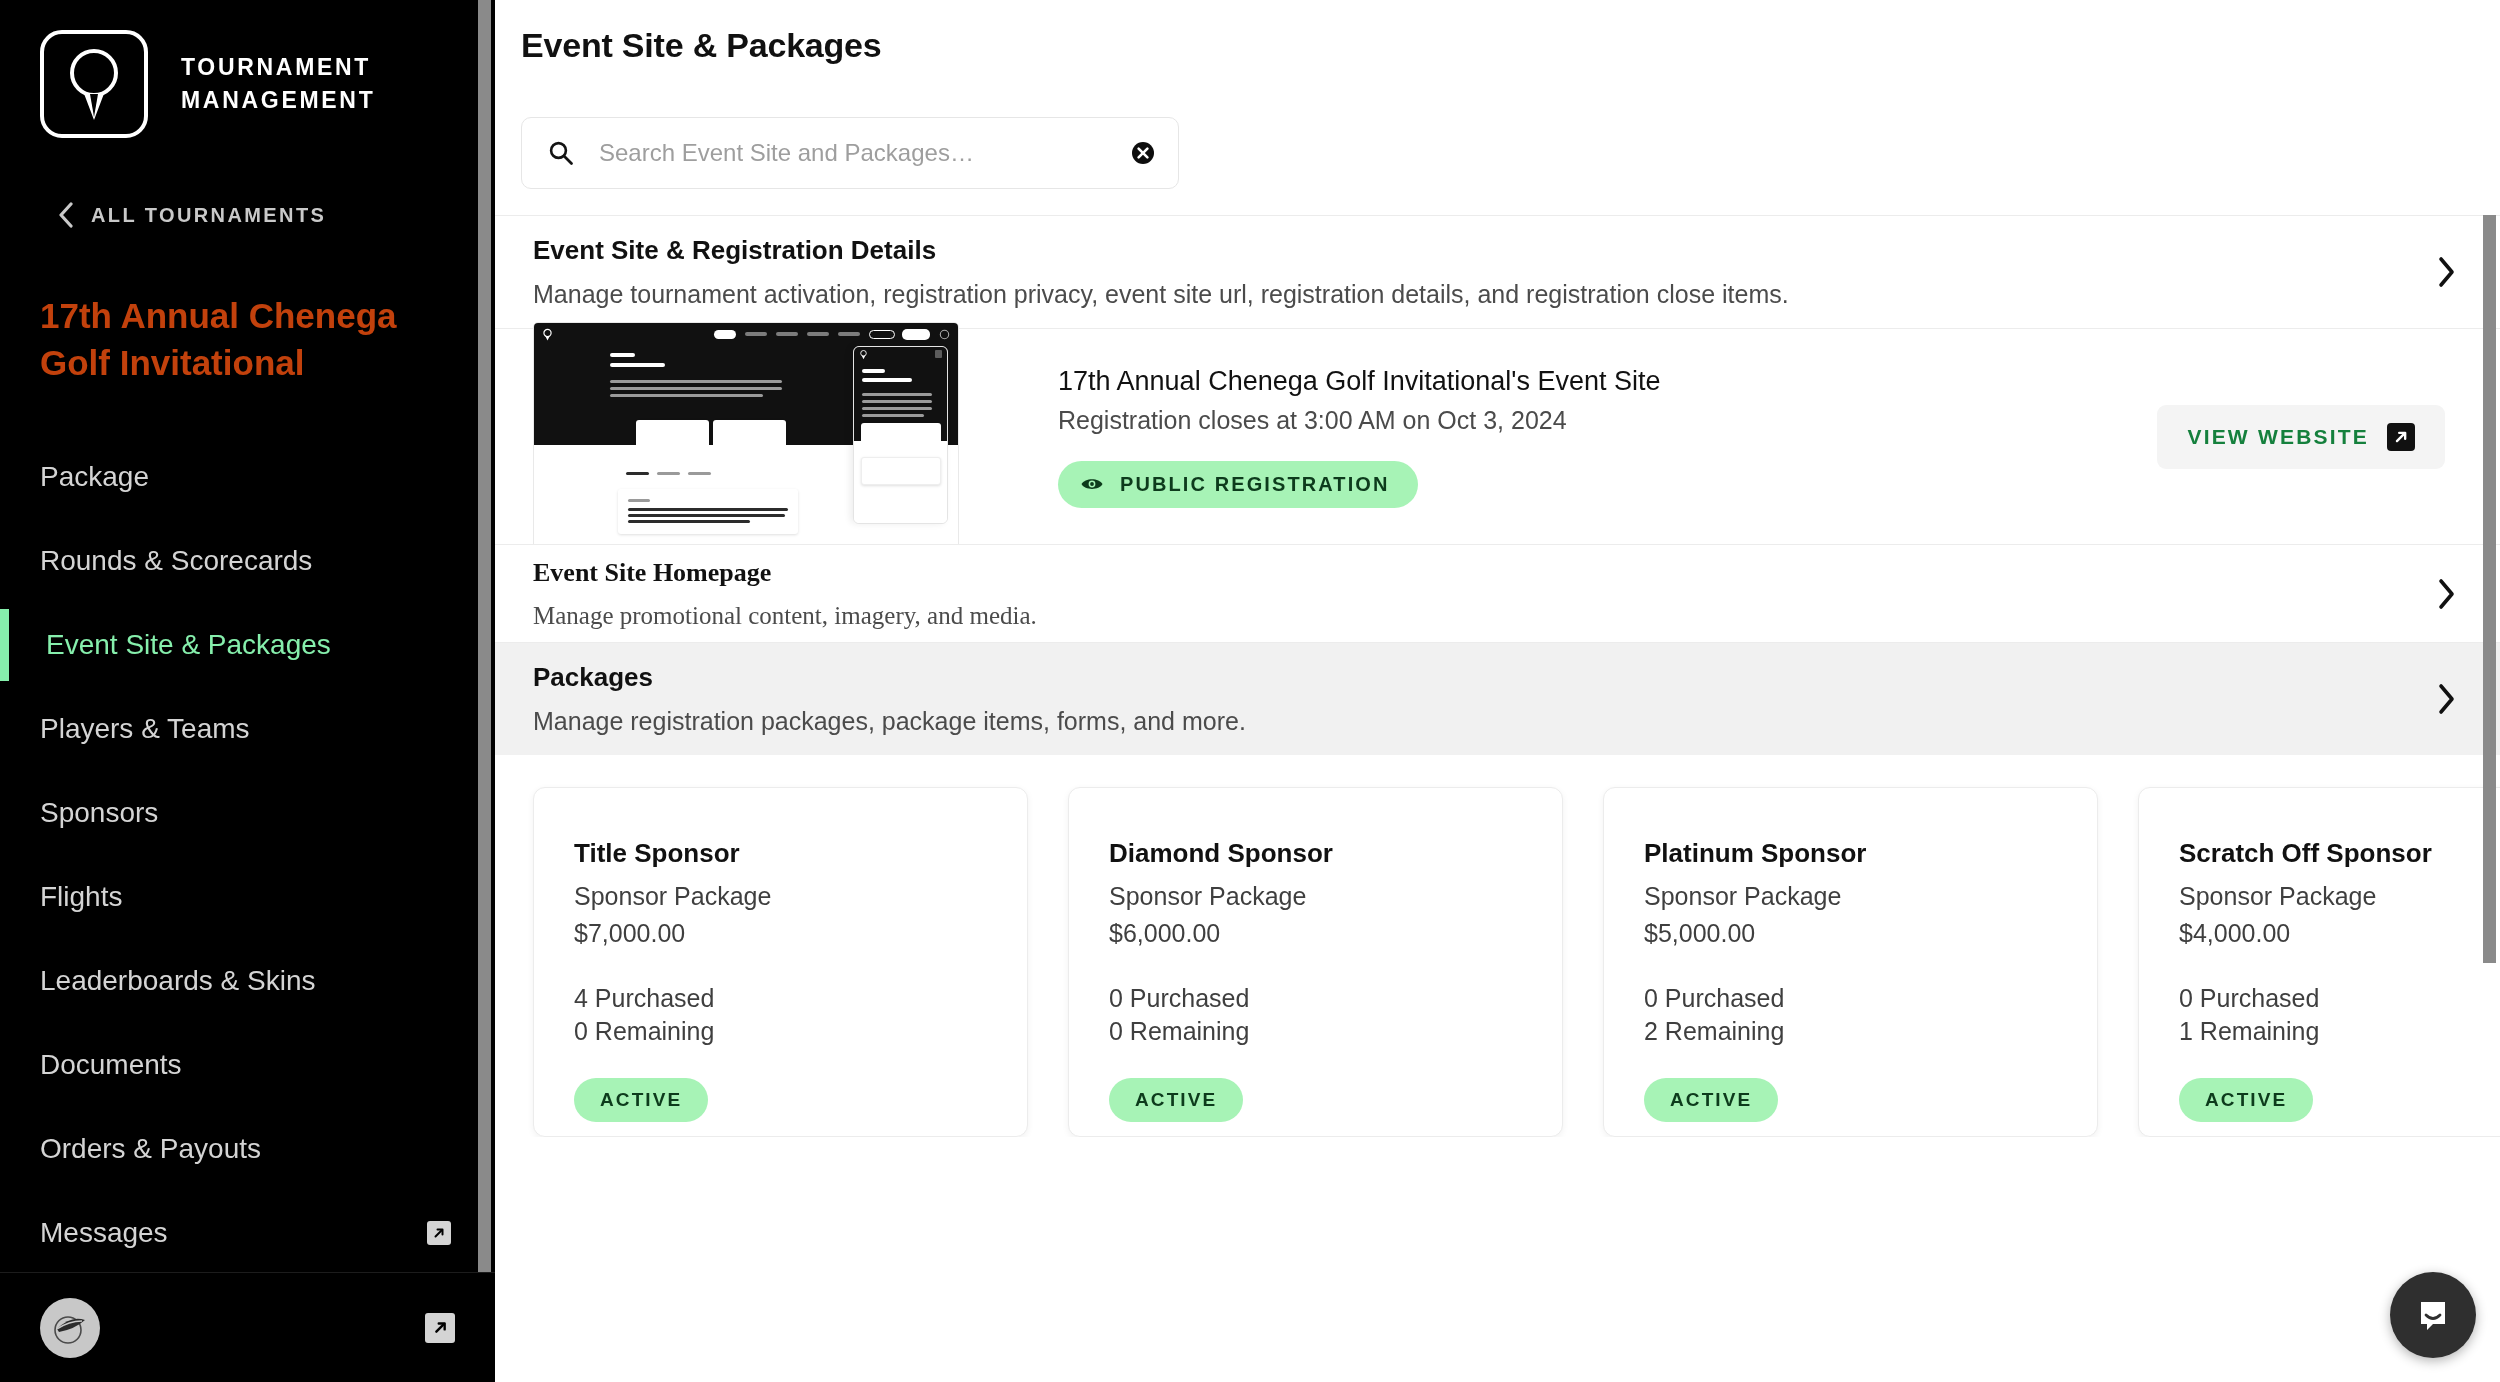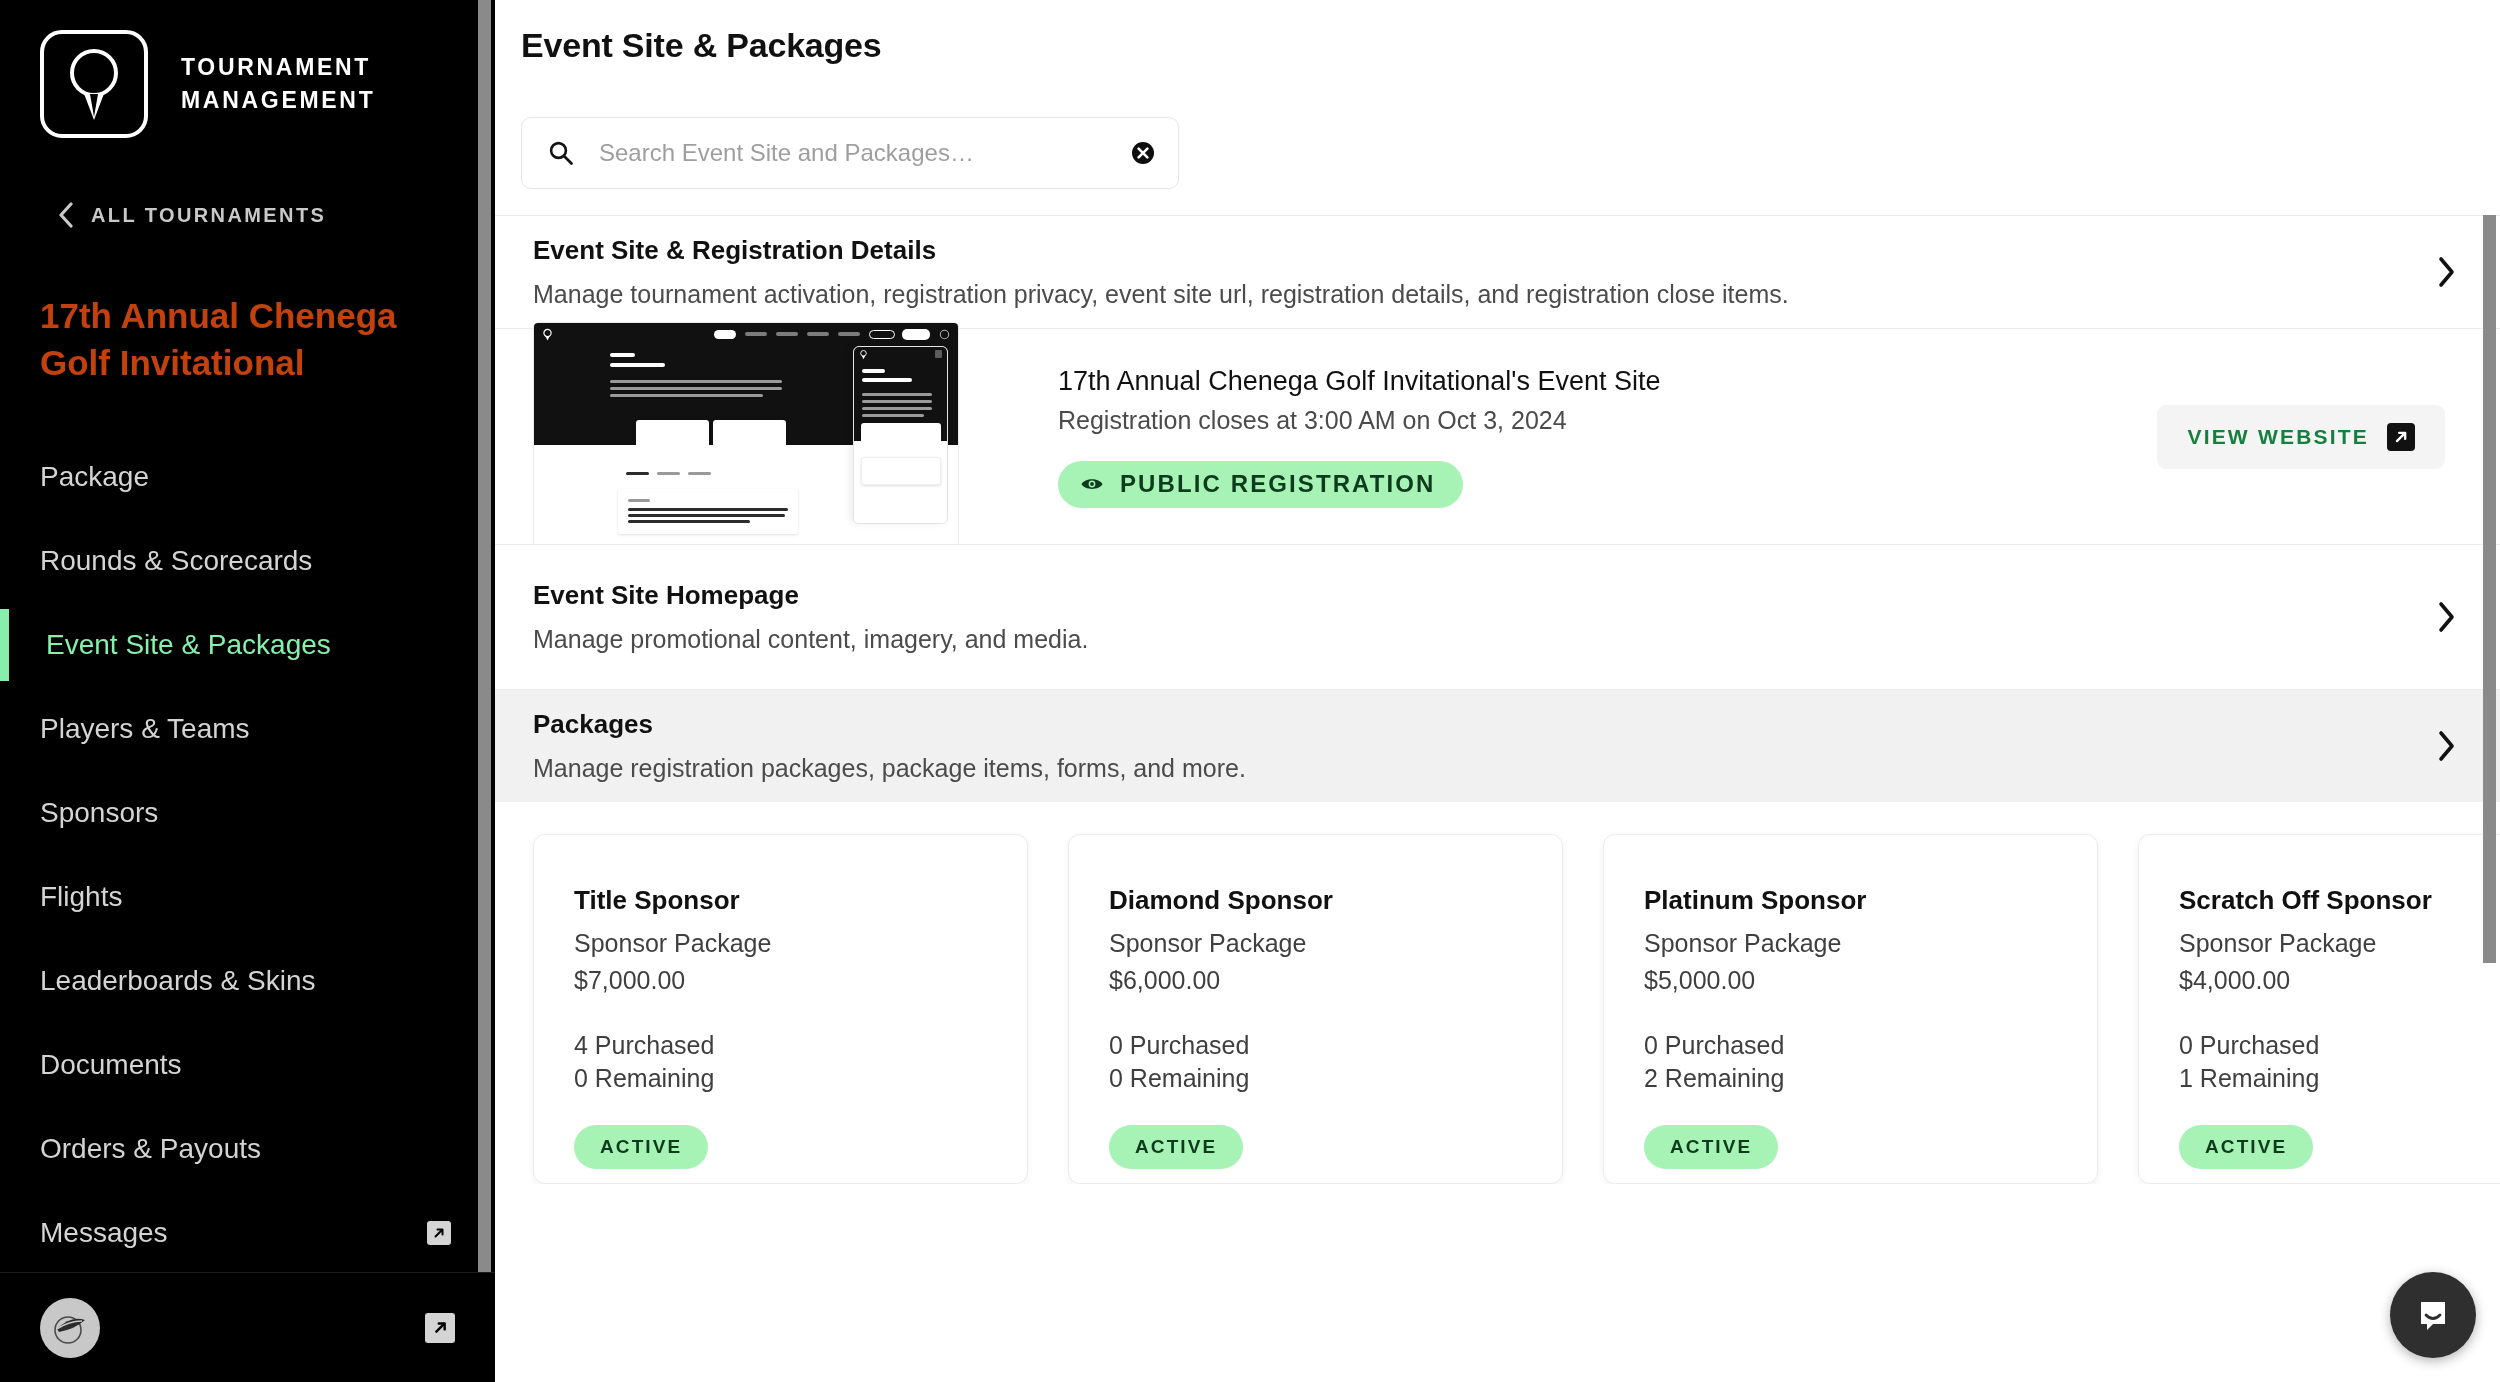--- a/index.html
+++ b/index.html
@@ -168,21 +168,21 @@
   .row.hl { background: #f1f1f1; gap: 8px; }
   .row-text { flex: 1 1 auto; }
   .row-title {
     font-size: 26px; font-weight: bold; color: #111111;
     margin-bottom: 14px;
   }
   .row-sub { font-size: 25px; color: #4b4b4b; }
   .row-chev { flex: 0 0 auto; display: flex; padding-right: 14px; }
 
   #row-details { height: 113px; }
-  #row-homepage { height: 145px; }
+  #row-homepage { height: 98px; font-family: Liberation Serif, serif; }
   #row-packages { height: 113px; }
 
   #row-site {
     height: 216px;
     border-top: 1px solid #ececec;
     display: flex; align-items: center;
     padding: 0 30px 0 38px;
     background: #ffffff;
     position: relative;
   }
@@ -237,21 +237,21 @@
   }
   .site-reg { font-size: 25px; color: #4b4b4b; }
   .pill-public {
     margin-top: 26px;
     display: inline-flex; align-items: center;
     height: 47px;
     background: #a7f3b6;
     border-radius: 24px;
     padding: 0 28px 0 22px;
     color: #0d3b1c;
-    font-size: 24px;
+    font-size: 20px;
     font-weight: bold;
     letter-spacing: 2.1px;
   }
   .pill-public .eye { display: flex; margin-right: 16px; }
   .view-site-btn {
     flex: 0 0 auto;
     display: inline-flex; align-items: center;
     height: 64px;
     background: #f4f4f4;
     border: none;

